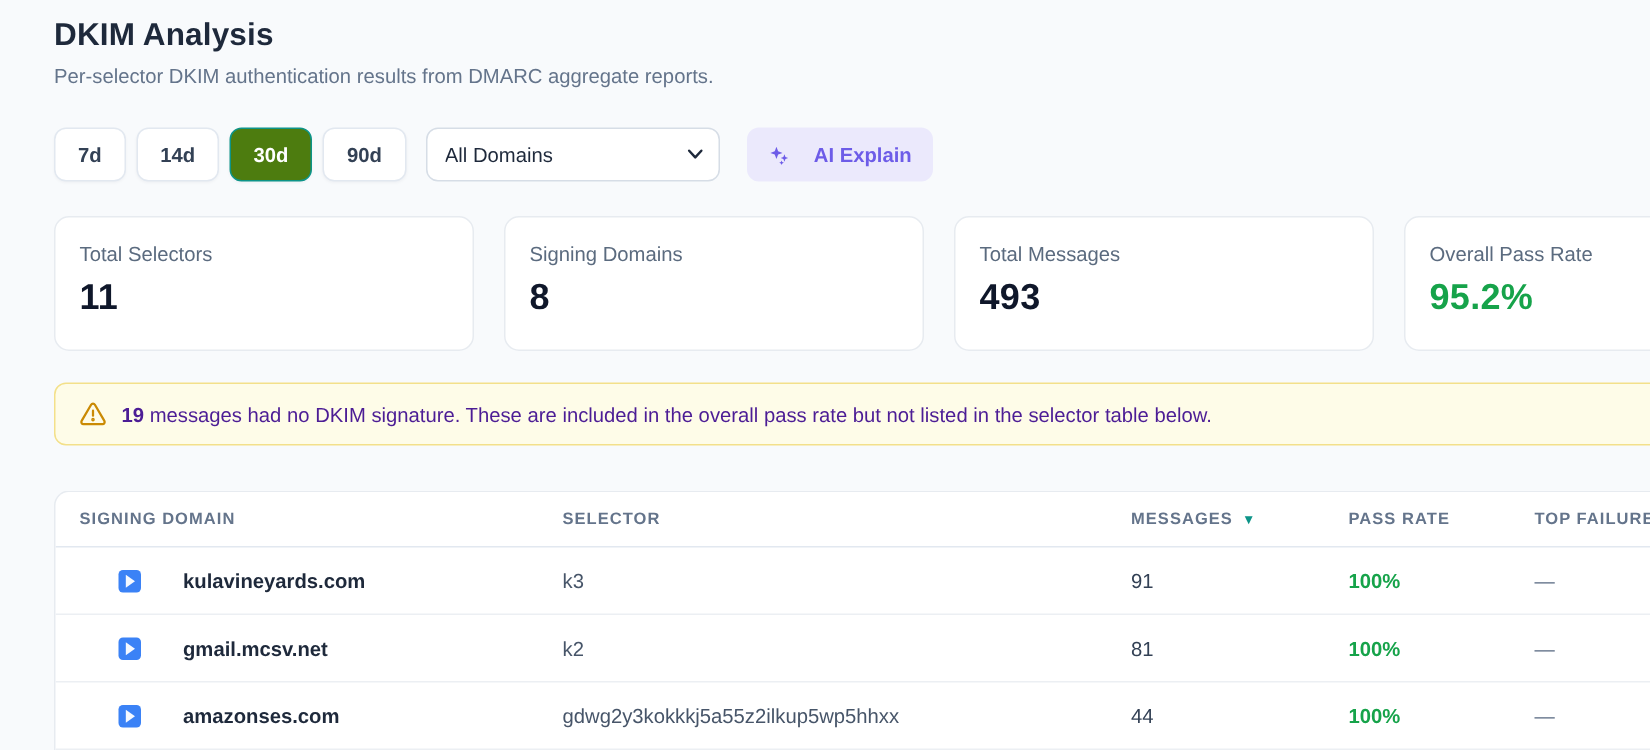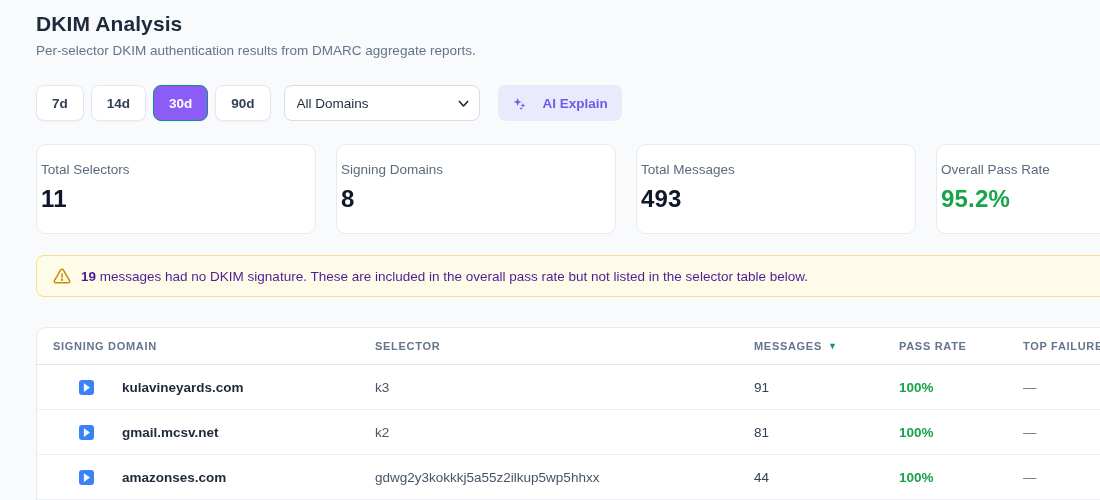--- a/index.html
+++ b/index.html
@@ -18,42 +18,42 @@
 
   
   .filter-bar { display: flex; align-items: center; margin-top: 27px; }
   .range-group { display: flex; gap: 7px; }
   .range-btn {
     height: 36px; padding: 0 15px; border: 1px solid #e2e8f0; border-radius: 8px;
     background: #ffffff; color: #334155; font-family: inherit;
     font-size: 13.5px; font-weight: 700; cursor: pointer;
     box-shadow: 0 1px 2px rgba(15,23,42,0.04);
   }
-  .range-btn.active { background: #8b5cf6; border-color: #0d9488; color: #ffffff; }
+  .range-btn.active { background: #4d7c0f; border-color: #0d9488; color: #ffffff; }
   .select-wrap { position: relative; margin-left: 13px; width: 196px; }
   .domain-select {
     appearance: none; -webkit-appearance: none;
     width: 100%; height: 36px; padding: 0 44px 0 12px;
     border: 1px solid #d6dde6; border-radius: 8px; background: #ffffff;
     font-family: inherit; font-size: 13.5px; color: #1e293b; cursor: pointer;
   }
   .select-chevron { position: absolute; right: 10px; top: 11px; pointer-events: none; }
   .ai-btn {
     margin-left: 18px; height: 36px; padding: 0 14px;
     display: inline-flex; align-items: center; gap: 16px;
     background: #ebe9fc; border: none; border-radius: 8px;
     color: #6d5ce8; font-family: inherit; font-size: 13.5px; font-weight: 600; cursor: pointer;
   }
 
   
   .stats-row { display: flex; gap: 20px; margin-top: 23px; }
   .stat-card {
     flex: 0 0 280px; width: 280px; height: 90px;
     background: #ffffff; border: 1px solid #e7ebf0; border-radius: 10px;
-    padding: 17px 4px;
+    padding: 17px 16px;
   }
   .stat-label { font-size: 13.5px; color: #5b6b7f; }
   .stat-value { font-size: 24px; font-weight: 700; color: #0f172a; margin-top: 8px; letter-spacing: 0.2px; }
   .stat-value.green { color: #16a34a; }
 
   
   .warning-banner {
     margin-top: 21px; width: 1128px; height: 42px;
     display: flex; align-items: center; padding: 0 16px;
     background: #fefce8; border: 1px solid #f3e08a; border-radius: 8px;

